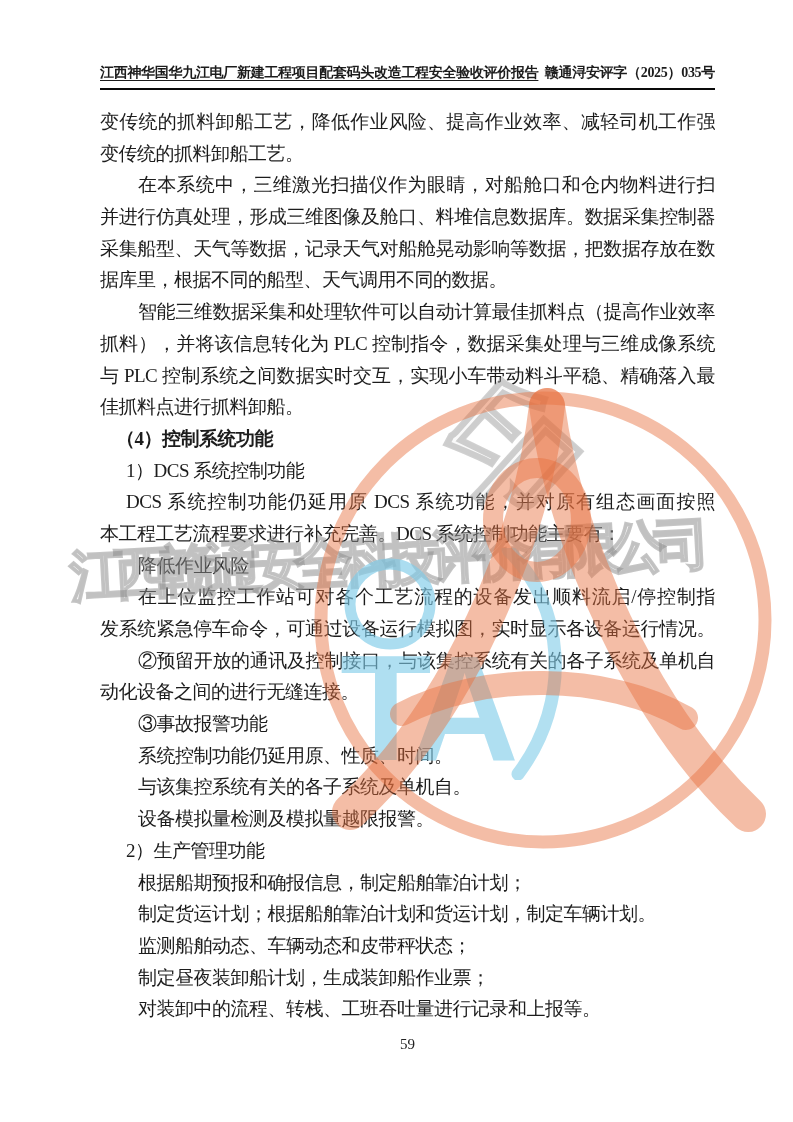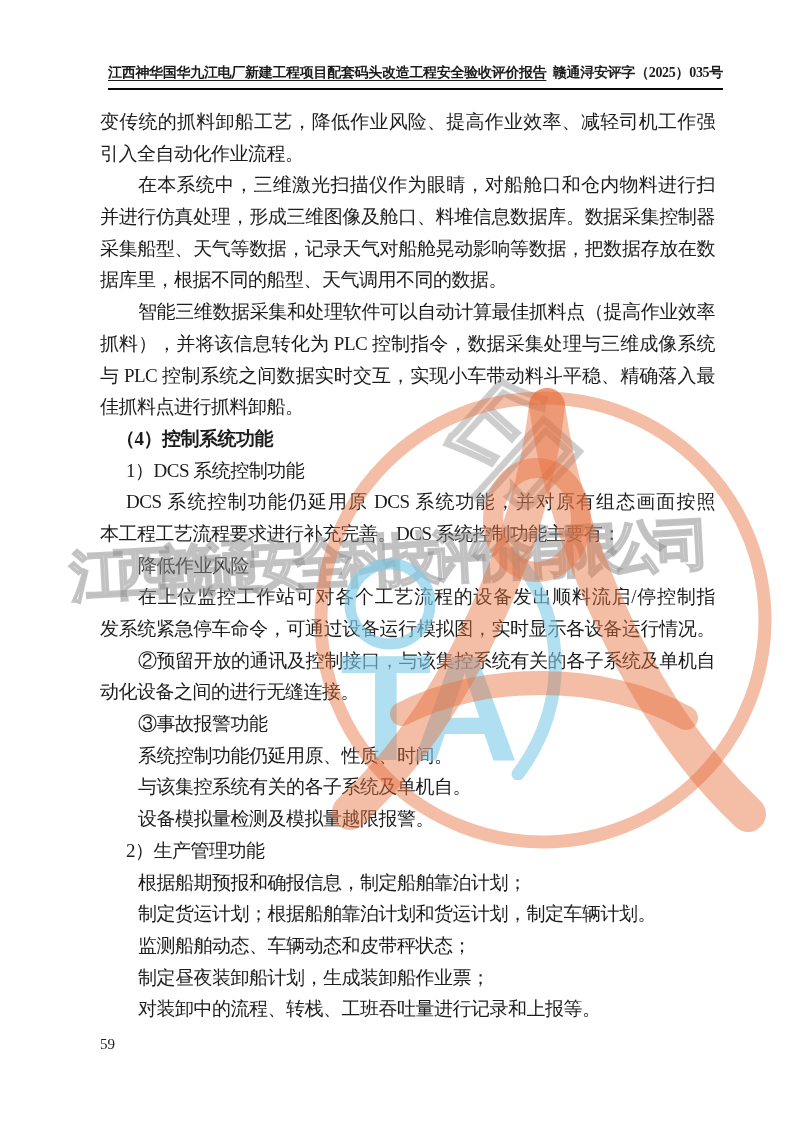--- a/index.html
+++ b/index.html
@@ -6,42 +6,42 @@
   body{
     width:793px;height:1122px;position:relative;background:#ffffff;overflow:hidden;
     font-family:"Liberation Serif","DejaVu Serif",serif;color:#1c1c1c;
   }
   .page{position:absolute;inset:0;}
 
   
   .header{
     position:absolute;left:100px;top:62px;width:615px;height:26px;
     border-bottom:2px solid #0a0a0a;
-    font-weight:bold;font-size:14px;line-height:22px;white-space:nowrap;margin-left:8px;
+    font-weight:bold;font-size:14px;line-height:22px;white-space:nowrap;
   }
   .header .h-left{
     float:left;text-decoration:underline;text-underline-offset:3px;letter-spacing:-0.3px;
   }
   .header .h-right{float:right;letter-spacing:-0.3px;}
 
   
   .doc-body{
     position:absolute;left:100px;top:106px;width:615px;
     font-size:19px;line-height:31.7px;letter-spacing:-0.5px;
     white-space:nowrap;
   }
   .line{height:31.7px;}
   .line.j{white-space:normal;text-align:justify;text-align-last:justify;overflow:hidden;}
   .ind38{text-indent:38px;}
   .ind26{text-indent:26px;}
   .ind16{text-indent:16px;font-weight:bold;}
 
   
   .footer{
-    position:absolute;left:100px;top:1036px;width:615px;
+    position:absolute;left:100px;top:1036px;width:615px;text-align:center;
     font-size:15px;color:#222;
   }
 
   
   .wm{position:absolute;inset:0;pointer-events:none;}
   .wm-company{
     position:absolute;left:70px;top:540px;
     font-family:"DejaVu Sans","Liberation Sans",sans-serif;font-weight:bold;
     font-size:56px;letter-spacing:-11px;white-space:nowrap;
     color:rgba(145,145,145,0.07);
@@ -64,21 +64,21 @@
 
 <div class="page">
 
   <div class="header">
     <span class="h-left">江西神华国华九江电厂新建工程项目配套码头改造工程安全验收评价报告</span>
     <span class="h-right">赣通浔安评字（2025）035号</span>
   </div>
 
   <div class="doc-body">
     <div class="line j">变传统的抓料卸船工艺，降低作业风险、提高作业效率、减轻司机工作强度，</div>
-    <div class="line">引入全自动化作业流程。</div>
+    <div class="line">变传统的抓料卸船工艺。</div>
     <div class="line j ind38">在本系统中，三维激光扫描仪作为眼睛，对船舱口和仓内物料进行扫描，</div>
     <div class="line j">并进行仿真处理，形成三维图像及舱口、料堆信息数据库。数据采集控制器</div>
     <div class="line j">采集船型、天气等数据，记录天气对船舱晃动影响等数据，把数据存放在数</div>
     <div class="line">据库里，根据不同的船型、天气调用不同的数据。</div>
     <div class="line j ind38">智能三维数据采集和处理软件可以自动计算最佳抓料点（提高作业效率</div>
     <div class="line j">抓料），并将该信息转化为 PLC 控制指令，数据采集处理与三维成像系统</div>
     <div class="line j">与 PLC 控制系统之间数据实时交互，实现小车带动料斗平稳、精确落入最</div>
     <div class="line">佳抓料点进行抓料卸船。</div>
     <div class="line ind16">（4）控制系统功能</div>
     <div class="line ind26">1）DCS 系统控制功能</div>

